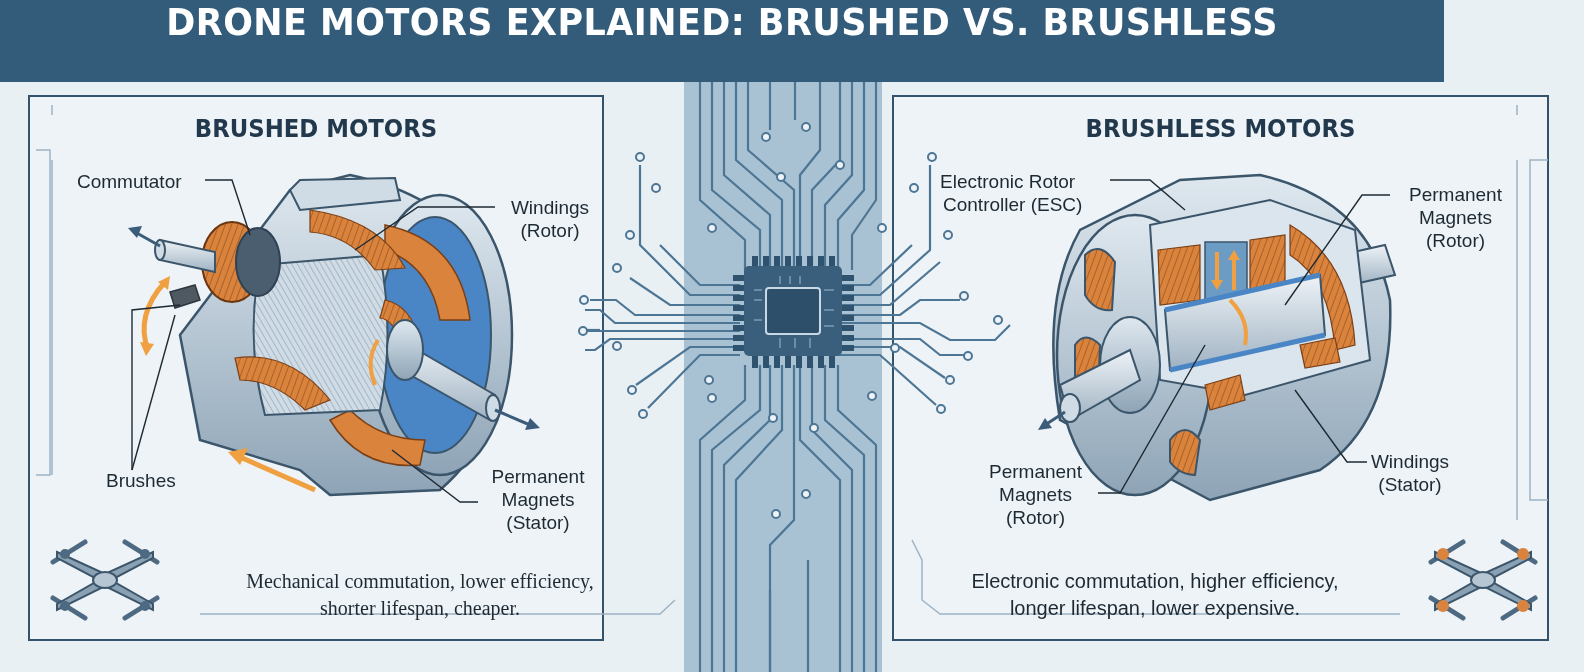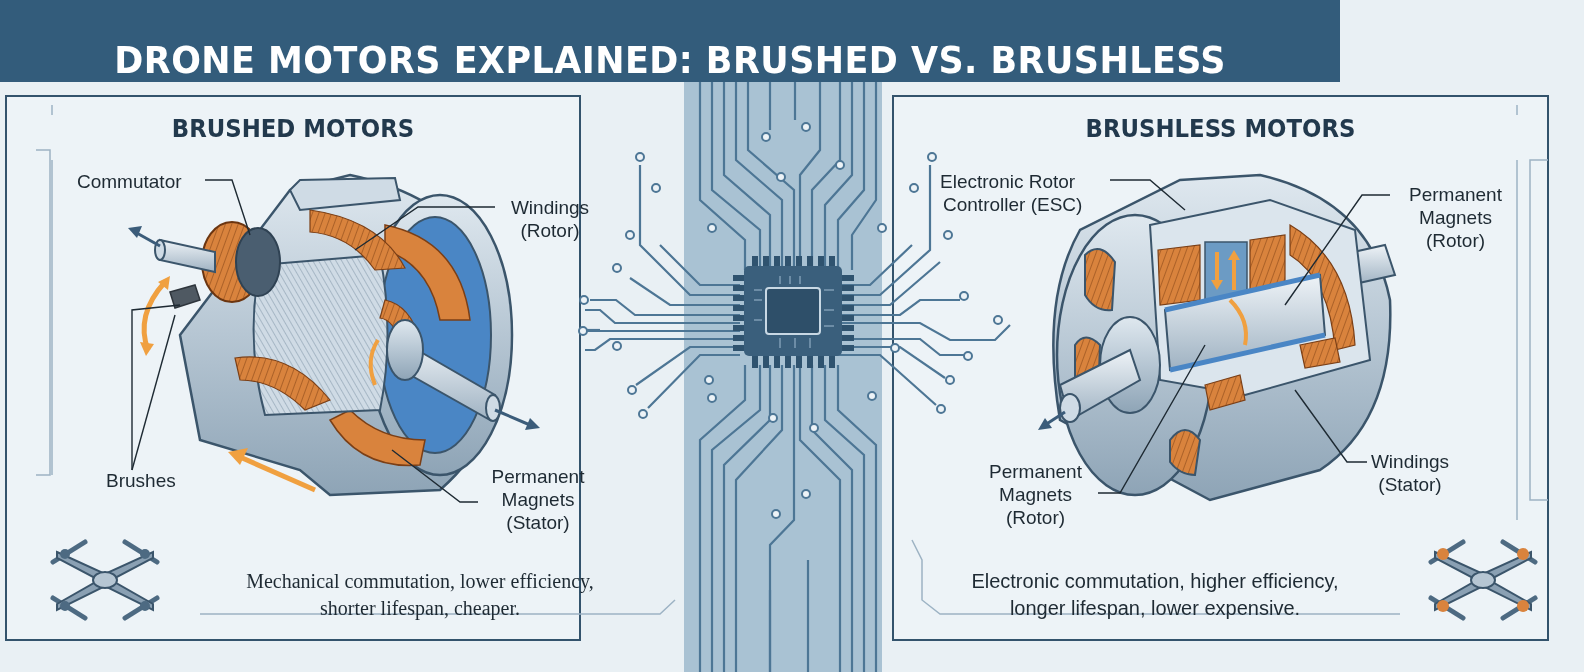--- a/index.html
+++ b/index.html
@@ -1,21 +1,21 @@
 <!DOCTYPE html>
 <html><head>
 <meta charset="utf-8">
 <style>
   html,body{margin:0;padding:0;}
   body{width:1584px;height:672px;background:#e9f0f4;position:relative;overflow:hidden;font-family:"Liberation Sans",sans-serif;}
-  .title-bar{position:absolute;left:0;top:0;width:1340px;height:82px;background:#335c7b;display:flex;align-items:flex-end;justify-content:center;}
+  .title-bar{position:absolute;left:0;top:0;width:1444px;height:82px;background:#335c7b;display:flex;align-items:flex-start;justify-content:center;}
   .title-bar h1{margin:0;color:#ffffff;font-family:"DejaVu Sans",sans-serif;font-weight:600;font-size:38px;letter-spacing:0.5px;transform:scaleX(0.92);}
   .center-strip{position:absolute;left:684px;top:82px;width:198px;height:590px;background:#a9c2d3;}
   .panel{position:absolute;top:95px;height:546px;border:2px solid #33536c;background:#edf3f7;box-sizing:border-box;}
-  .panel.left{left:5px;width:576px;padding-left:8px;}
+  .panel.left{left:28px;width:576px;padding-left:8px;}
   .panel.right{left:892px;width:657px;}
   .panel h2{position:absolute;left:0;right:0;top:18px;margin:0;text-align:center;color:#22394d;font-family:"DejaVu Sans",sans-serif;font-weight:700;font-size:24px;transform:scaleX(0.95);}
   .label{position:absolute;color:#1e2a33;font-size:19px;line-height:23px;}
   .label.center{text-align:center;}
   .summary{position:absolute;color:#1e2a33;font-size:20px;line-height:27px;text-align:center;}
   svg.overlay{position:absolute;left:0;top:0;pointer-events:none;}
 </style>
 </head>
 <body>
 

